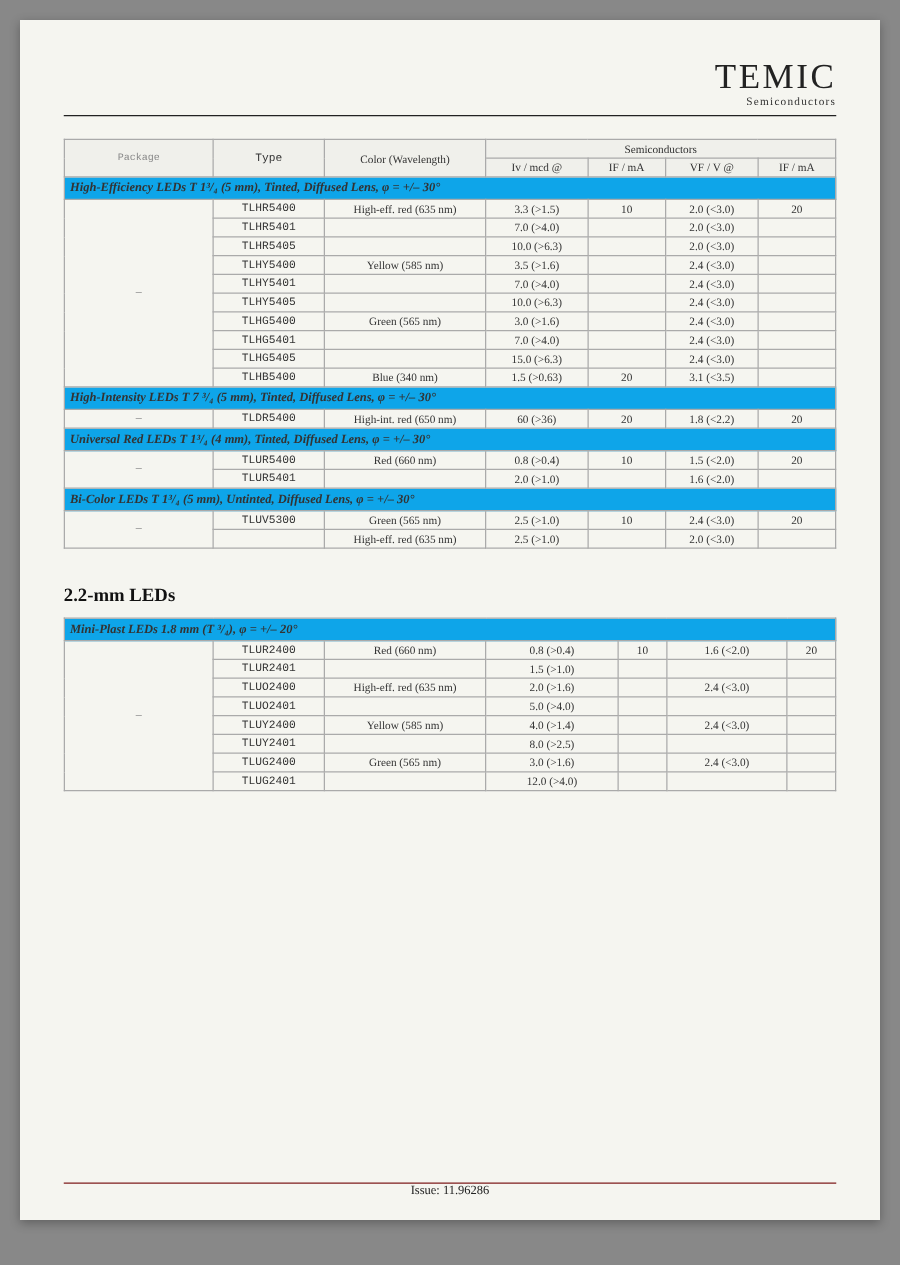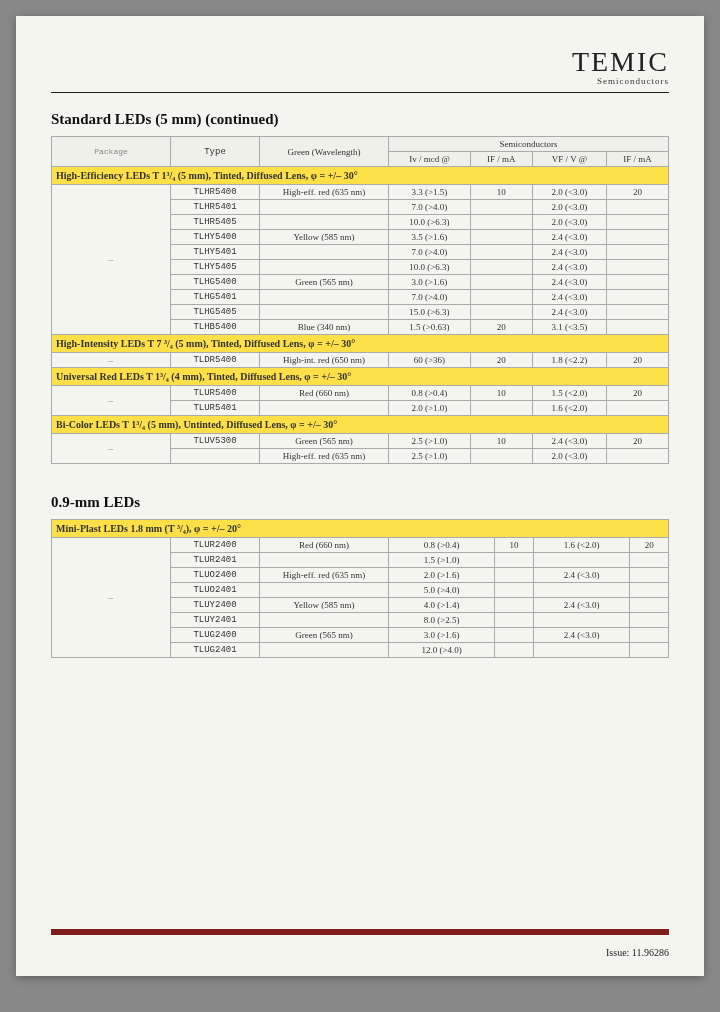--- a/index.html
+++ b/index.html
@@ -58,63 +58,63 @@
     vertical-align: middle;
   }
   th {
     font-weight: normal;
     background: #f0f0eb;
   }
   .subhead {
     text-align: left;
     font-weight: bold;
     font-size: 10px;
-    background: #fde047;
+    background: #0ea5e9;
     padding: 3px 4px;
+    font-style: italic;
   }
   .pkgcell {
     width: 110px;
     font-size: 8px;
     color: #888;
     font-family: Liberation Mono, monospace;
   }
   .typecol { width: 80px; font-family: Liberation Mono, monospace; }
   .colorcol { width: 120px; }
   .footer {
     position: absolute;
     bottom: 18px;
     left: 35px;
     right: 35px;
-    border-top: 6px solid #7f1d1d;
-    padding-top: 12px;
+    border-top: 1px solid #7f1d1d;
+    padding-top: 0;
     font-size: 10px;
     color: #222;
     display: flex;
-    justify-content: flex-end;
+    justify-content: center;
   }
 </style>
 </head>
 <body>
 
 <div class="page">
 
   <div class="brand">
     <div class="brand-name">TEMIC</div>
     <div class="brand-sub">Semiconductors</div>
   </div>
   <div class="hrule"></div>
 
-  <h2>Standard LEDs (5 mm) (continued)</h2>
 
   <table>
     <thead>
       <tr>
         <th rowspan="2" class="pkgcell">Package</th>
         <th rowspan="2" class="typecol">Type</th>
-        <th rowspan="2" class="colorcol">Green (Wavelength)</th>
+        <th rowspan="2" class="colorcol">Color (Wavelength)</th>
         <th colspan="4">Semiconductors</th>
       </tr>
       <tr>
         <th>Iv / mcd   @</th>
         <th>IF / mA</th>
         <th>VF / V   @</th>
         <th>IF / mA</th>
       </tr>
     </thead>
     <tbody id="tbody-main">
@@ -250,21 +250,21 @@
           <td class="typecol"></td>
           <td class="colorcol">High-eff. red (635 nm)</td>
           <td>2.5 (&gt;1.0)</td>
           <td></td>
           <td>2.0 (&lt;3.0)</td>
           <td></td>
         </tr>
       </tbody>
   </table>
 
-  <h2 style="margin-top:30px">0.9-mm LEDs</h2>
+  <h2 style="margin-top:30px">2.2-mm LEDs</h2>
 
   <table>
     <tbody id="tbody-second">
     <tr>
           <td colspan="7" class="subhead">Mini-Plast LEDs  1.8 mm (T ³/₄),  φ = +/– 20°</td>
         </tr>
         <tr>
           <td rowspan="8" class="pkgcell">—</td>
           <td class="typecol">TLUR2400</td>
           <td class="colorcol">Red (660 nm)</td>

